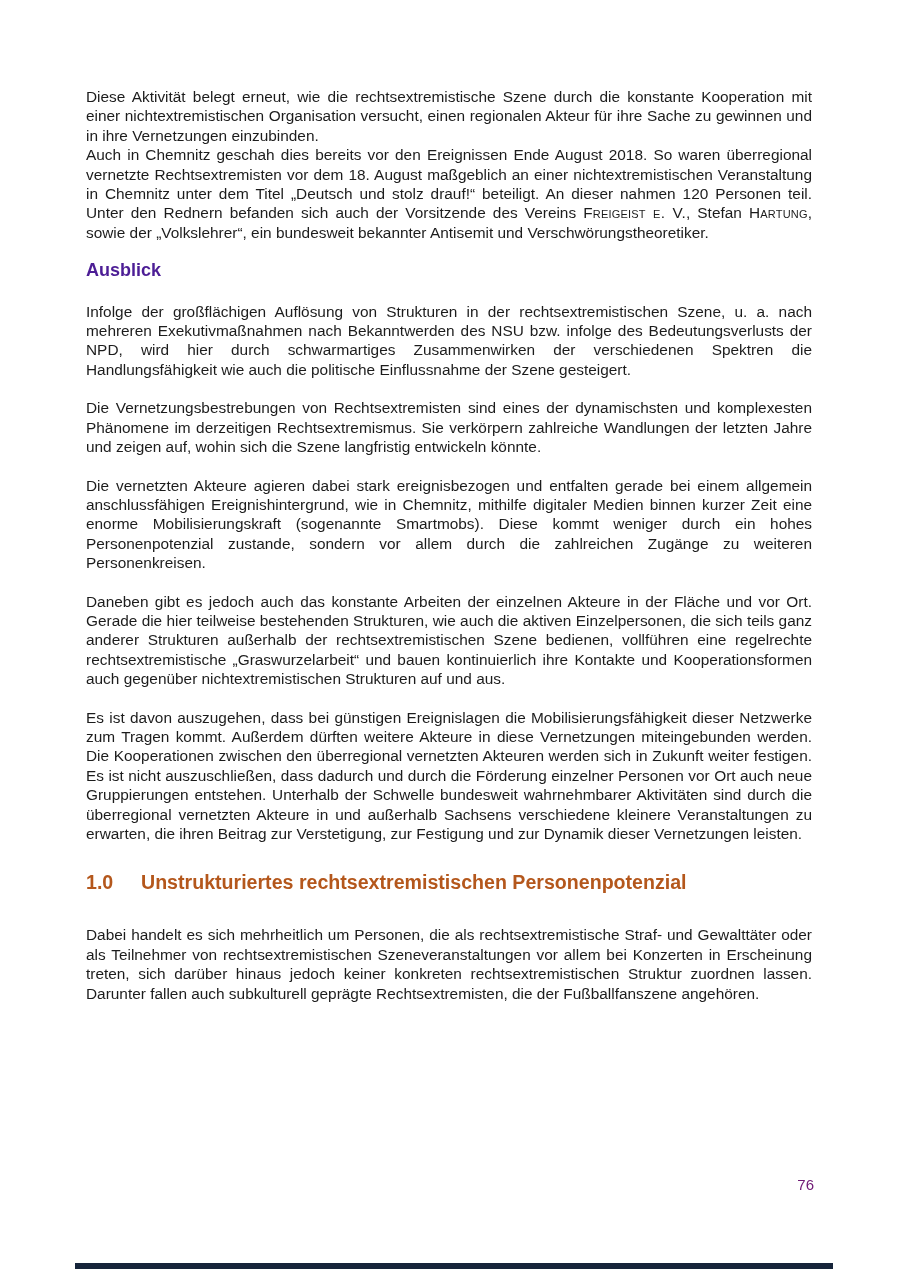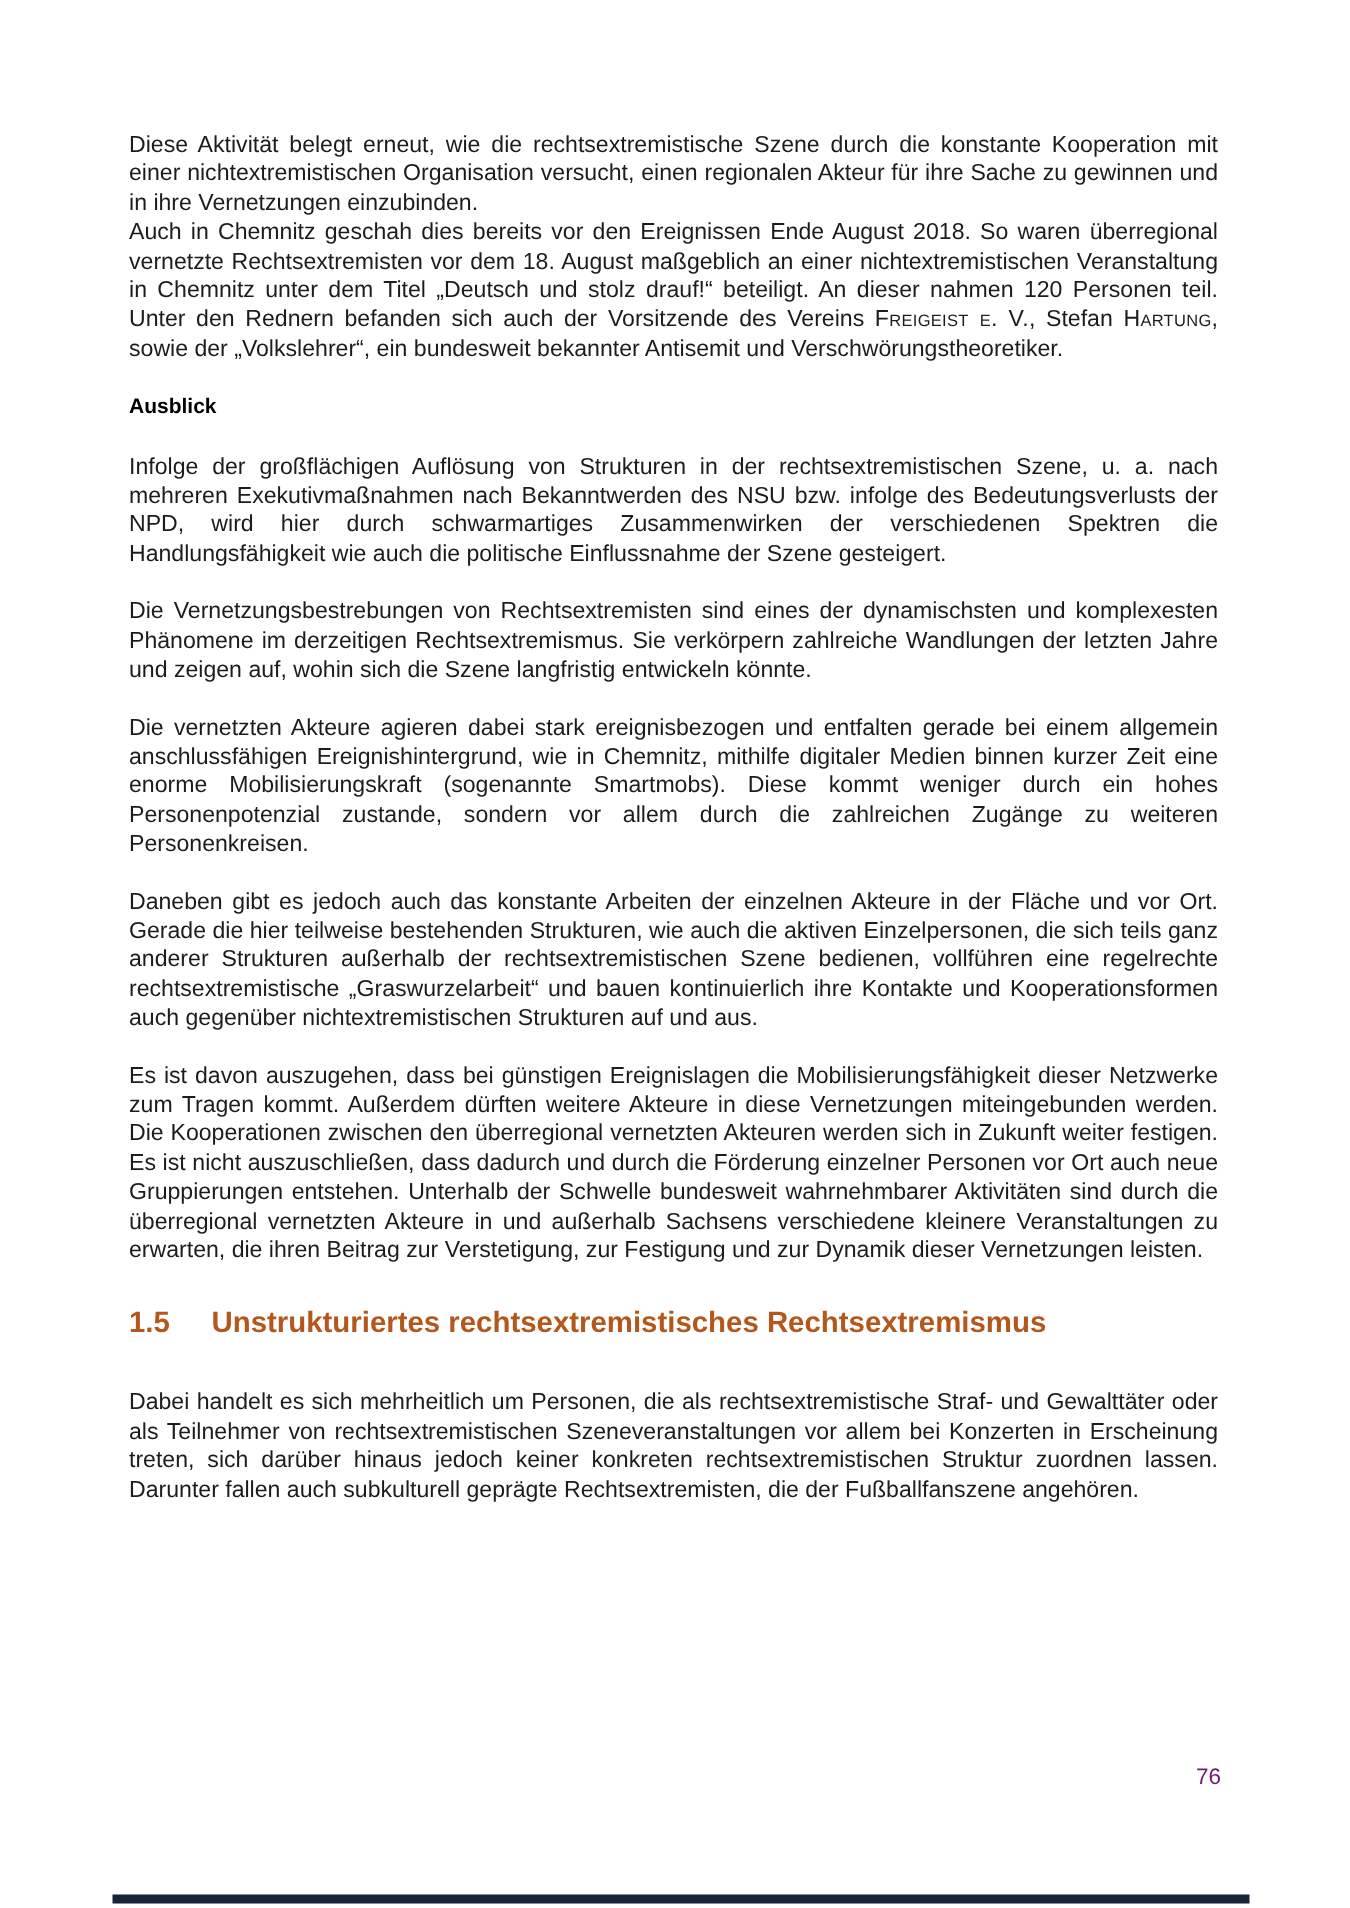--- a/index.html
+++ b/index.html
@@ -18,23 +18,23 @@
     width: 726px;
     color: #1c1c1c;
     font-size: 15.4px;
     line-height: 19.4px;
     text-align: justify;
   }
   .para { margin: 0 0 19px 0; }
   .para.tight { margin-bottom: 0; }
   .smallcaps { font-variant: small-caps; letter-spacing: 0.2px; }
   .h-sub {
-    color: #000000;
+    color: #4c1d95;
     font-weight: bold;
-    font-size: 14px;
+    font-size: 18px;
     margin: 16px 0 21px 0;
     text-align: left;
   }
   .h-section {
     color: #b4571c;
     font-weight: bold;
     font-size: 19.6px;
     line-height: 23px;
     margin: 28px 0 31px 0;
     text-align: left;
@@ -75,21 +75,21 @@
 
     <p class="para">Die Vernetzungsbestrebungen von Rechtsextremisten sind eines der dynamischsten und komplexesten Phänomene im derzeitigen Rechtsextremismus. Sie verkörpern zahlreiche Wandlungen der letzten Jahre und zeigen auf, wohin sich die Szene langfristig entwickeln könnte.</p>
 
     <p class="para">Die vernetzten Akteure agieren dabei stark ereignisbezogen und entfalten gerade bei einem allgemein anschlussfähigen Ereignishintergrund, wie in Chemnitz, mithilfe digitaler Medien binnen kurzer Zeit eine enorme Mobilisierungskraft (sogenannte Smartmobs). Diese kommt weniger durch ein hohes Personenpotenzial zustande, sondern vor allem durch die zahlreichen Zugänge zu weiteren Personenkreisen.</p>
 
     <p class="para">Daneben gibt es jedoch auch das konstante Arbeiten der einzelnen Akteure in der Fläche und vor Ort. Gerade die hier teilweise bestehenden Strukturen, wie auch die aktiven Einzelpersonen, die sich teils ganz anderer Strukturen außerhalb der rechtsextremistischen Szene bedienen, vollführen eine regelrechte rechtsextremistische „Graswurzelarbeit“ und bauen kontinuierlich ihre Kontakte und Kooperationsformen auch gegenüber nichtextremistischen Strukturen auf und aus.</p>
 
     <p class="para">Es ist davon auszugehen, dass bei günstigen Ereignislagen die Mobilisierungsfähigkeit dieser Netzwerke zum Tragen kommt. Außerdem dürften weitere Akteure in diese Vernetzungen miteingebunden werden. Die Kooperationen zwischen den überregional vernetzten Akteuren werden sich in Zukunft weiter festigen. Es ist nicht auszuschließen, dass dadurch und durch die Förderung einzelner Personen vor Ort auch neue Gruppierungen entstehen. Unterhalb der Schwelle bundesweit wahrnehmbarer Aktivitäten sind durch die überregional vernetzten Akteure in und außerhalb Sachsens verschiedene kleinere Veranstaltungen zu erwarten, die ihren Beitrag zur Verstetigung, zur Festigung und zur Dynamik dieser Vernetzungen leisten.</p>
 
     <h2 class="h-section">
-      <span class="sec-num">1.5</span><span>Unstrukturiertes rechtsextremistisches Rechtsextremismus</span>
+      <span class="sec-num">1.0</span><span>Unstrukturiertes rechtsextremistischen Personenpotenzial</span>
     </h2>
 
 
     <p class="para">Dabei handelt es sich mehrheitlich um Personen, die als rechtsextremistische Straf- und Gewalttäter oder als Teilnehmer von rechtsextremistischen Szeneveranstaltungen vor allem bei Konzerten in Erscheinung treten, sich darüber hinaus jedoch keiner konkreten rechtsextremistischen Struktur zuordnen lassen. Darunter fallen auch subkulturell geprägte Rechtsextremisten, die der Fußballfanszene angehören.</p>
 
   </div>
 
   <div class="page-number">76</div>
 
   <div class="footer-rule"></div>

